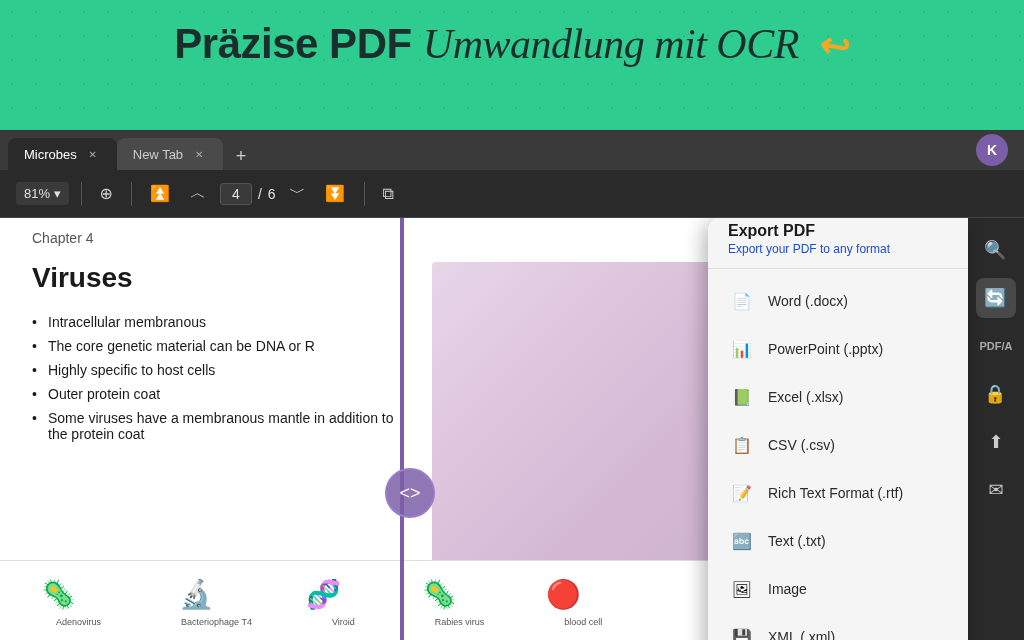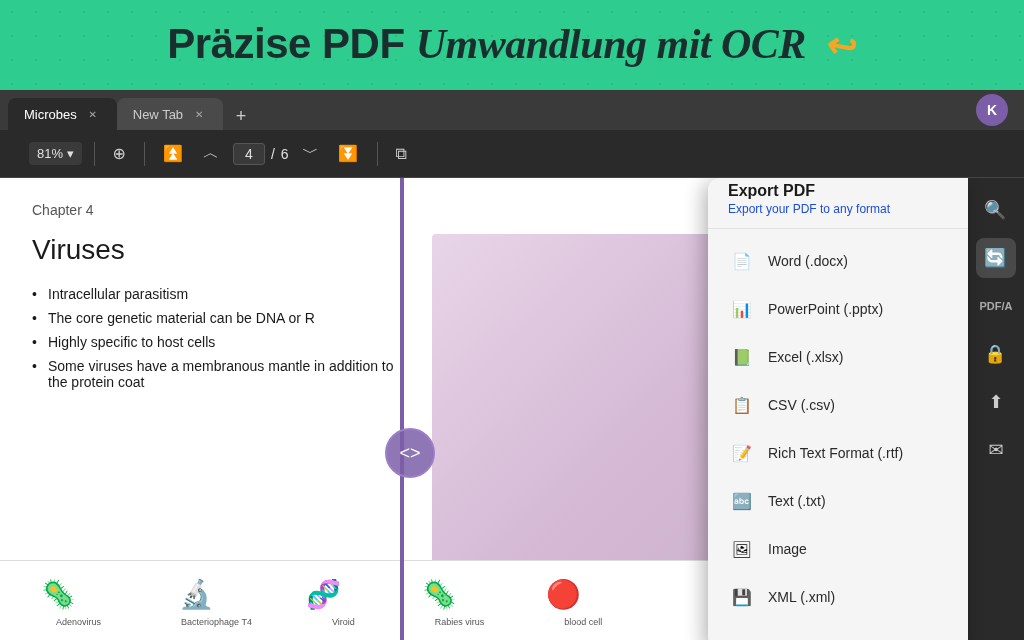--- a/index.html
+++ b/index.html
@@ -40,21 +40,21 @@
       letter-spacing: -0.5px;
     }
     .banner-text .italic-part {
       font-style: italic;
       font-weight: 400;
       font-family: Georgia, serif;
     }
     .banner-text .ocr-part {
       font-family: Georgia, serif;
       font-style: italic;
-      font-weight: 700;
+      font-weight: 400;
     }
     .arrow-icon {
       display: inline-block;
       margin-left: 10px;
       font-size: 36px;
       color: #f5a623;
       transform: rotate(10deg);
     }
 
     
@@ -70,20 +70,21 @@
     }
 
     
     .tab-bar {
       background: #3a3a3a;
       height: 40px;
       display: flex;
       align-items: flex-end;
       padding: 0 8px;
       flex-shrink: 0;
+      margin-top: 40px;
     }
     .tab {
       height: 32px;
       padding: 0 16px;
       border-radius: 8px 8px 0 0;
       display: flex;
       align-items: center;
       gap: 8px;
       font-size: 13px;
       color: #e0e0e0;
@@ -154,21 +155,20 @@
       background: #3a3a3a;
       border: none;
       color: #e0e0e0;
       padding: 4px 8px;
       border-radius: 4px;
       cursor: pointer;
       font-size: 13px;
       display: flex;
       align-items: center;
       gap: 4px;
-      margin-left: 13px;
     }
     .toolbar-btn {
       background: none;
       border: none;
       color: #ccc;
       cursor: pointer;
       padding: 4px 6px;
       border-radius: 4px;
       font-size: 16px;
       display: flex;
@@ -213,21 +213,21 @@
       overflow: hidden;
       position: relative;
     }
     .pdf-page {
       position: absolute;
       top: 0;
       left: 0;
       right: 60px;
       bottom: 0;
       background: white;
-      padding: 24px 32px;
+      padding: 12px 32px;
       overflow: hidden;
     }
     .chapter-label {
       font-size: 14px;
       color: #555;
       margin-bottom: 16px;
     }
     .content-split {
       display: flex;
       height: 100%;
@@ -238,21 +238,21 @@
     }
     .image-col {
       flex: 1;
       background: linear-gradient(135deg, #e8d5e8 0%, #d4b8d4 50%, #c9afc9 100%);
       position: relative;
       border-radius: 4px;
       overflow: hidden;
     }
     .section-title {
       font-size: 28px;
-      font-weight: 400;
+      font-weight: 700;
       color: #1a1a1a;
       margin-bottom: 20px;
     }
     .bullet-list {
       list-style: none;
       padding: 0;
     }
     .bullet-list li {
       font-size: 14px;
       color: #1a1a1a;
@@ -460,23 +460,24 @@
 
   <div class="main-area">
 
     <div class="pdf-viewer">
       <div class="pdf-page">
         <div class="chapter-label">Chapter 4</div>
         <div class="content-split">
           <div class="text-col">
             <div class="section-title">Viruses</div>
             <ul class="bullet-list">
-            <li>Intracellular parasitism</li>
+            <li>Intracellular membranous</li>
                 <li>The core genetic material can be DNA or R</li>
                 <li>Highly specific to host cells</li>
+                <li>Outer protein coat</li>
                 <li>Some viruses have a membranous mantle in addition to the protein coat</li>
               </ul>
           </div>
           <div class="image-col">
             
           </div>
         </div>
         <div class="image-strip">
         <div class="micro-item">
               <div class="micro-img">🦠</div>

